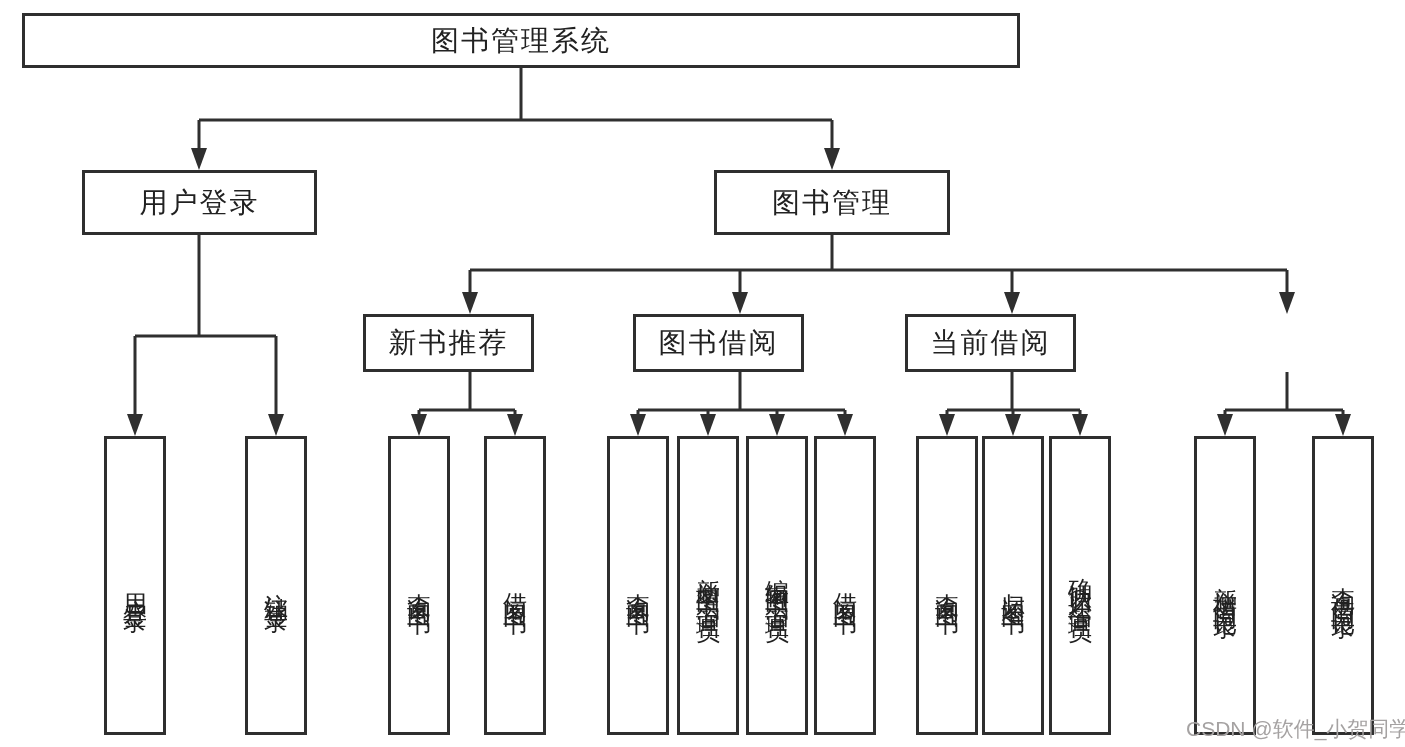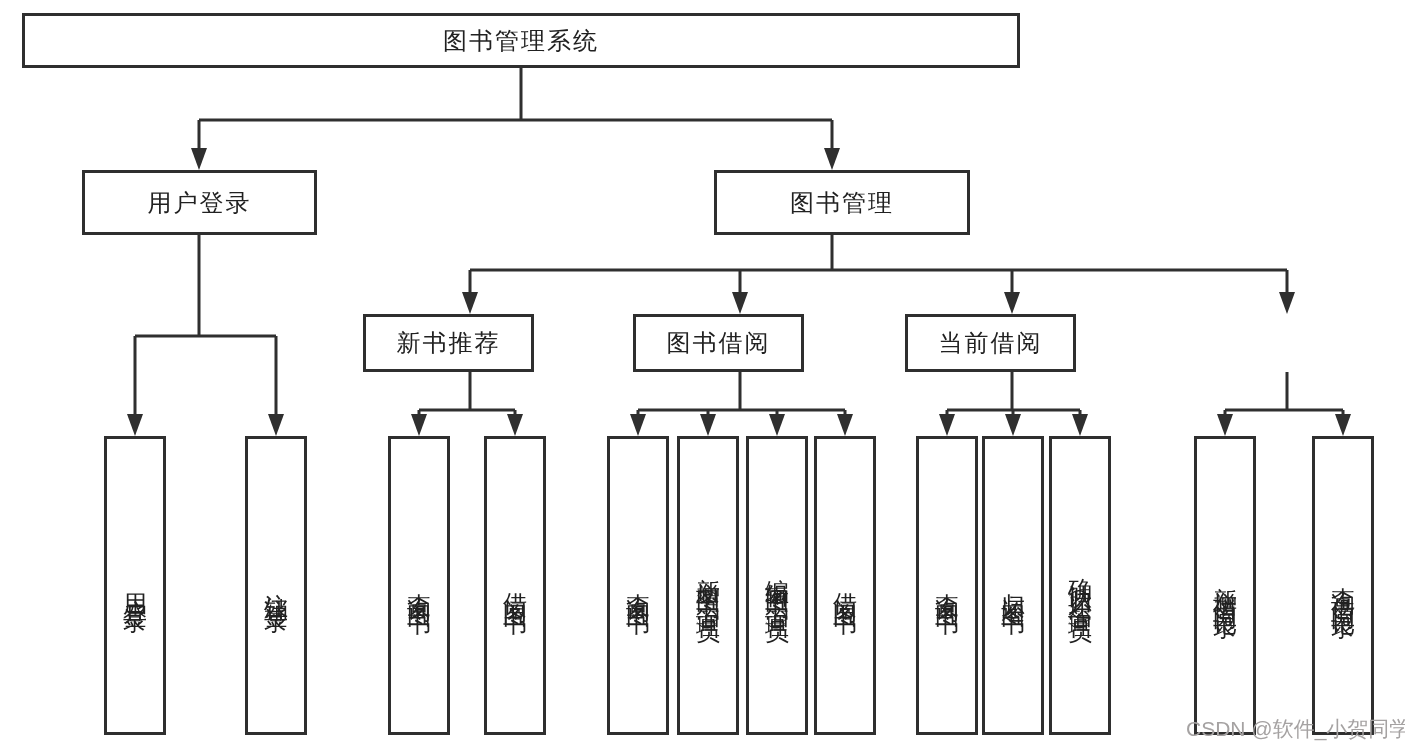--- a/index.html
+++ b/index.html
@@ -36,37 +36,37 @@
     position: absolute;
     background: var(--box_bg);
     border: 3px solid var(--line);
     display: flex;
     align-items: center;
     justify-content: center;
     color: var(--text);
     z-index: 1;
   }
   .node-h {
-    font-size: 24px;
+    font-size: 28px;
     letter-spacing: 2px;
     white-space: nowrap;
   }
   .node-v {
     font-size: 24px;
     writing-mode: vertical-rl;
     text-orientation: mixed;
     letter-spacing: 6px;
     line-height: 1;
   }
 
   
   .root-box   { left: 22px;  top: 13px;  width: 998px; height: 55px; }
   
   .n-login    { left: 82px;  top: 170px; width: 235px; height: 65px; }
-  .n-bookmgmt { left: 714px; top: 170px; width: 256px; height: 65px; }
+  .n-bookmgmt { left: 714px; top: 170px; width: 236px; height: 65px; }
   
   .lvl3 { top: 314px; height: 58px; width: 171px; }
   .n-newbook  { left: 363px; }
   .n-borrow   { left: 633px; }
   .n-current  { left: 905px; }
   .n-records  { left: 1180px; }
   
   .leaf { top: 436px; height: 299px; width: 62px; }
   .lf-1a { left: 104px; }
   .lf-1b { left: 245px; }

